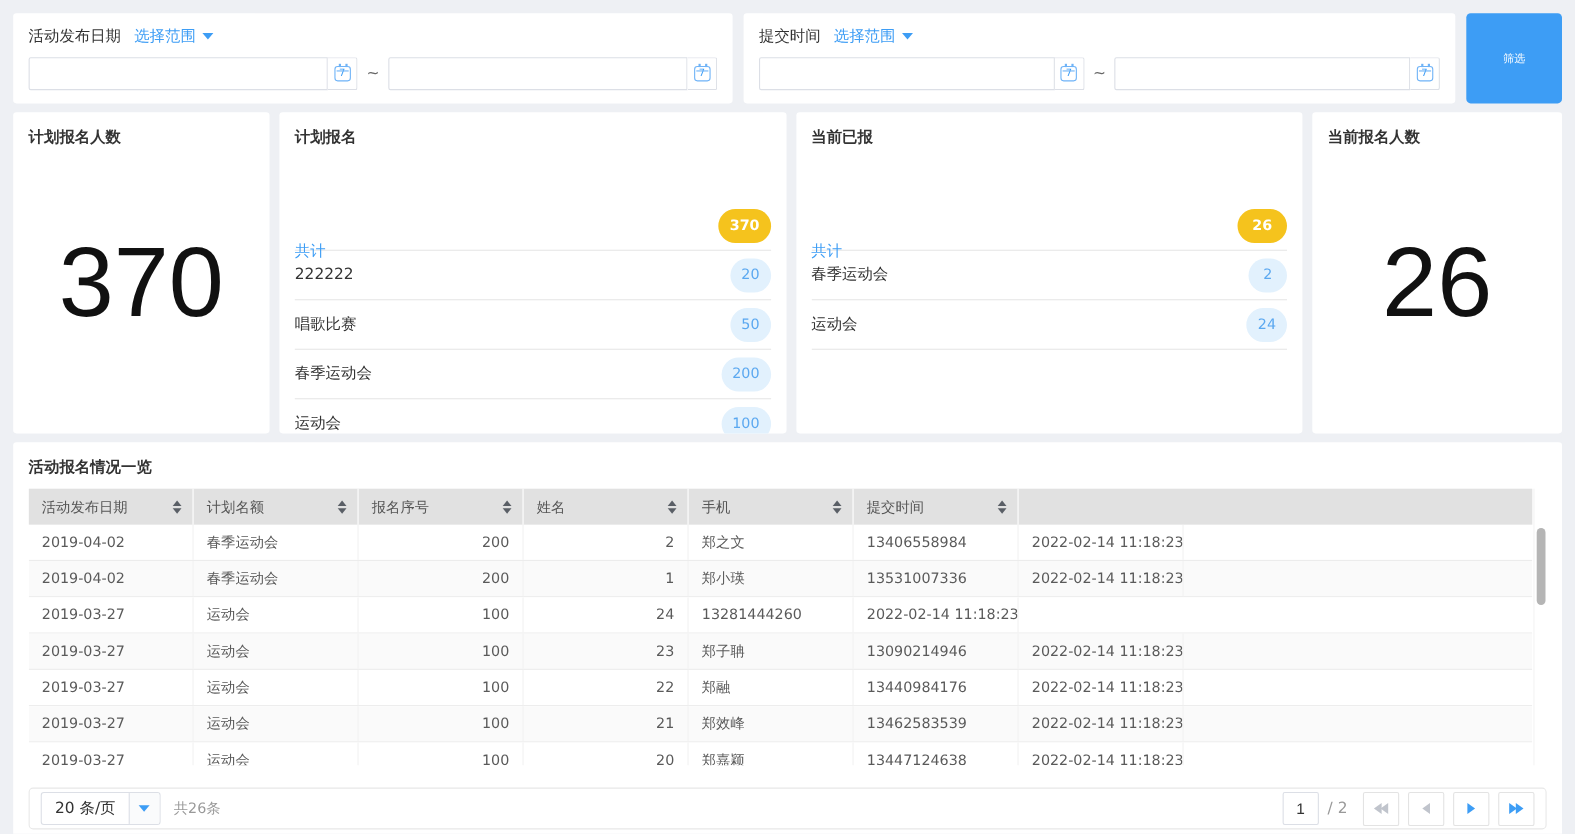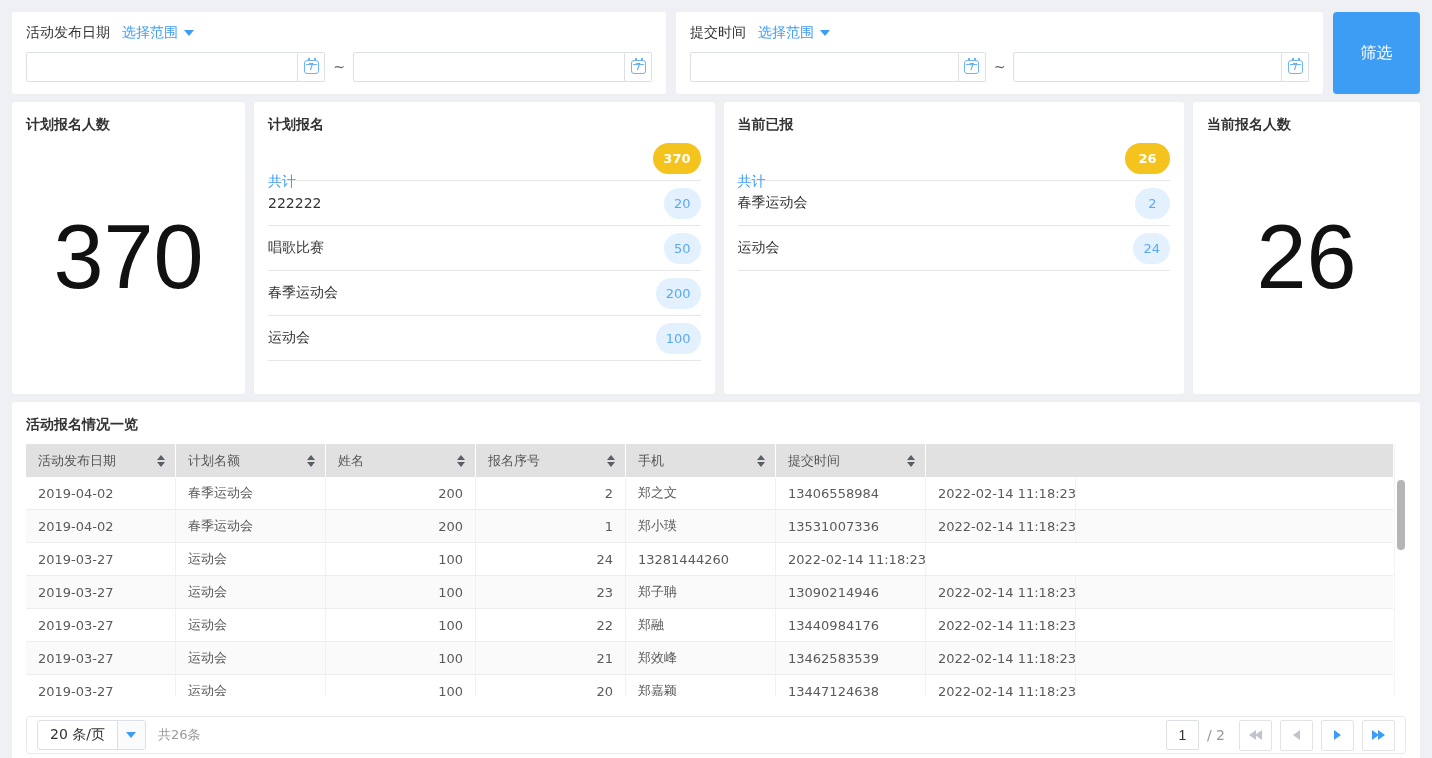--- a/index.html
+++ b/index.html
@@ -28,29 +28,29 @@
     background:#fff; cursor:pointer; }
   .cal { position:relative; width:15px; height:14px; border:1px solid #6fb3f7;
     border-radius:3px; color:#3d9df5; font-size:9px; line-height:1;
     display:flex; align-items:flex-end; justify-content:center; padding-bottom:1px; }
   .cal::before { content:""; position:absolute; top:3px; left:1px; right:1px;
     border-top:1px solid #6fb3f7; }
   .cal::after { content:""; position:absolute; top:-3px; left:3px; width:2px; height:3px;
     background:#6fb3f7; box-shadow:6px 0 0 #6fb3f7; }
   .tilde { color:#666; }
   .filter-btn { flex:0 0 87px; background:#3d9df5; color:#fff; border:none;
-    border-radius:4px; font-size:16px; cursor:pointer;
+    border-radius:4px; font-size:10px; cursor:pointer;
     font-family:"DejaVu Sans","Liberation Sans",sans-serif; }
 
   
   .cards-row { display:flex; gap:9px; height:292px; }
   .card { background:#fff; border-radius:3px; padding:14px; overflow:hidden; }
   .card.num { flex:0 0 233px; display:flex; flex-direction:column; }
   .card.num.last { flex:0 0 227px; }
-  .card.list { flex:1; display:flex; flex-direction:column; }
+  .card.list { flex:1; display:flex; flex-direction:column;gap:47px; }
   .card-title { font-weight:bold; font-size:14px; color:#333; }
   .big-number-wrap { flex:1; display:flex; align-items:center; justify-content:center; }
   .big-number { font-family:"Liberation Sans","DejaVu Sans",sans-serif;
     font-size:90px; color:#111; font-weight:400; line-height:1; }
   .stat-list { margin-top:2px; }
   .stat-row { height:45px; display:flex; align-items:center; justify-content:space-between;
     border-bottom:1px solid #e6e6e6; }
   .stat-row .label { color:#333; }
   .stat-row.total .label { color:#3d9df5;margin-top:48px; }
   .badge { display:inline-flex; align-items:center; justify-content:center;
@@ -242,28 +242,28 @@
               </span>
             </div>
             <div class="hcell">
               <span>计划名额</span>
               <span class="sorter">
                 <span class="tri-up"></span>
                 <span class="tri-dn"></span>
               </span>
             </div>
             <div class="hcell">
+              <span>报名序号</span>
+              <span class="sorter">
+                <span class="tri-up"></span>
+                <span class="tri-dn"></span>
+              </span>
+            </div>
+            <div class="hcell">
               <span>姓名</span>
-              <span class="sorter">
-                <span class="tri-up"></span>
-                <span class="tri-dn"></span>
-              </span>
-            </div>
-            <div class="hcell">
-              <span>报名序号</span>
               <span class="sorter">
                 <span class="tri-up"></span>
                 <span class="tri-dn"></span>
               </span>
             </div>
             <div class="hcell">
               <span>手机</span>
               <span class="sorter">
                 <span class="tri-up"></span>
                 <span class="tri-dn"></span>

